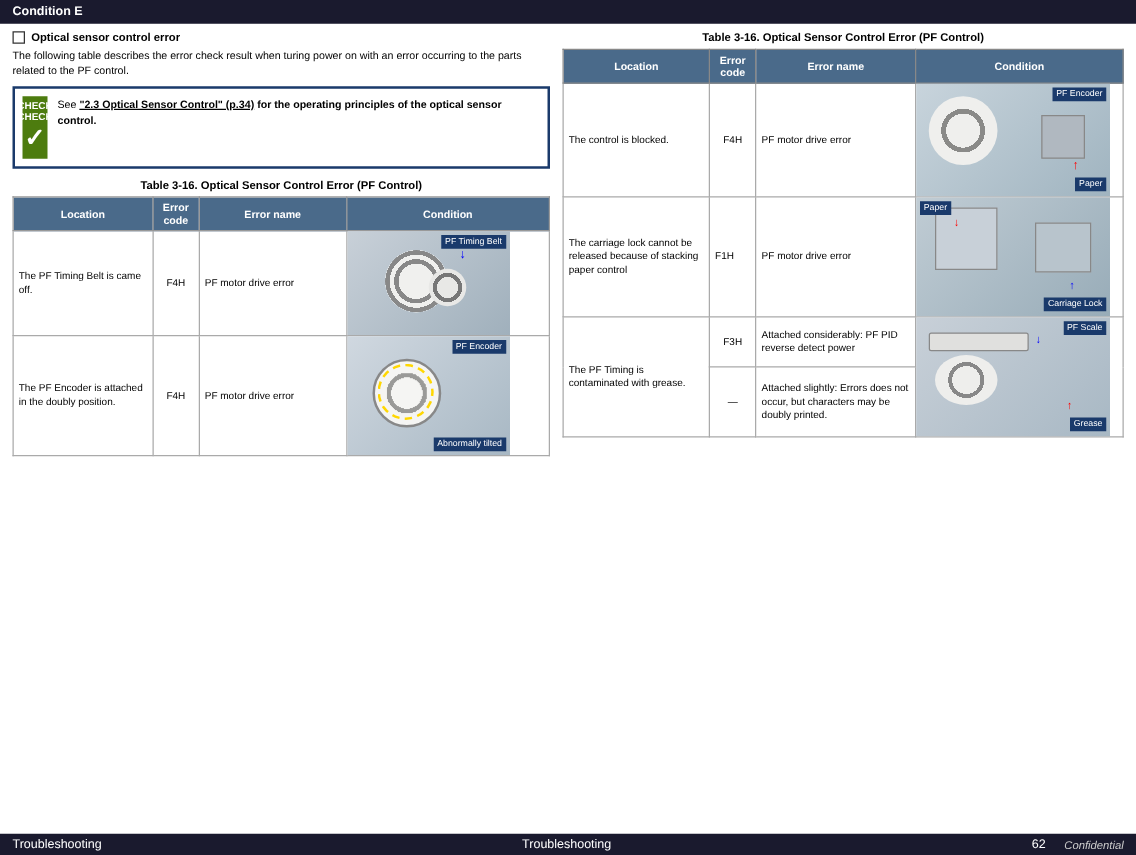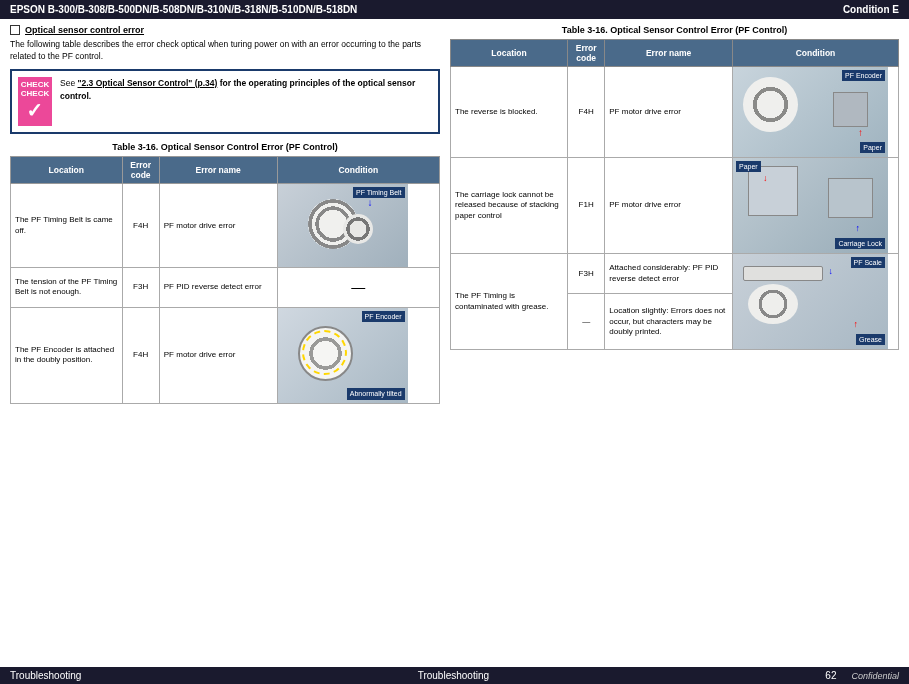--- a/index.html
+++ b/index.html
@@ -86,25 +86,25 @@
     
     .check-point-box {
       display: flex;
       gap: 8px;
       border: 2px solid #1a3a6b;
       padding: 6px;
       margin-bottom: 8px;
       background: #fff;
     }
     .check-point-badge {
-      background: #ec4899;
+      background: #4d7c0f;
       color: #fff;
       font-size: 8px;
       font-weight: bold;
-      width: 34px;
+      width: 20px;
       flex-shrink: 0;
       display: flex;
       flex-direction: column;
       align-items: center;
       justify-content: center;
       padding: 4px 2px;
       text-align: right;
     }
     .check-point-badge .check-icon {
       font-size: 20px;
@@ -197,34 +197,33 @@
     .machine-parts {
       width: 100%;
       height: 100%;
       position: relative;
     }
   </style>
 </head>
 <body>
 
 <div class="header">
-  <span>EPSON B-300/B-308/B-500DN/B-508DN/B-310N/B-318N/B-510DN/B-518DN</span>
   <span>Condition E</span>
 </div>
 
 <div class="content">
 
   <div class="left-col">
 
     <div class="checkbox-line">
       <span class="checkbox-box"></span>
-      <span style="font-size:9px;font-weight:bold;text-decoration:underline;">Optical sensor control error</span>
+      <span style="font-size:9px;font-weight:bold;">Optical sensor control error</span>
     </div>
 
-    <p class="desc-text">The following table describes the error check optical when turing power on with an error occurring to the parts related to the PF control.</p>
+    <p class="desc-text">The following table describes the error check result when turing power on with an error occurring to the parts related to the PF control.</p>
 
     <div class="check-point-box">
       <div class="check-point-badge">
         <span style="font-size:8px;font-weight:bold;line-height:1.1;">CHECK</span>
         <span style="font-size:8px;font-weight:bold;line-height:1.1;">CHECK</span>
         <span class="check-icon">✓</span>
       </div>
       <div class="check-point-text">See <strong><u style="cursor:pointer;">"2.3 Optical Sensor Control" (p.34)</u></strong><strong> for the operating principles of the optical sensor control.</strong></div>
     </div>
 
@@ -253,26 +252,20 @@
                 <div style="position:absolute;top:30px;left:65px;width:30px;height:30px;border-radius:50%;background:radial-gradient(circle,#e8e8e6 40%,#777 40%,#777 55%,#e8e8e6 55%);"></div>
 
                 <div style="position:absolute;top:3px;right:3px;background:#1a3a6b;color:#fff;font-size:7px;padding:1px 3px;white-space:nowrap;">PF Timing Belt</div>
 
                 <div style="position:absolute;top:12px;right:35px;color:blue;font-size:10px;">↓</div>
               </div>
             </div>
           </td>
         </tr>
 
-        <tr>
-          <td>The tension of the PF Timing Belt is not enough.</td>
-          <td style="text-align:center;">F3H</td>
-          <td>PF PID reverse detect error</td>
-          <td class="condition-cell" style="text-align:center;font-size:14px;padding:10px;">—</td>
-        </tr>
 
         <tr>
           <td>The PF Encoder is attached in the doubly position.</td>
           <td style="text-align:center;">F4H</td>
           <td>PF motor drive error</td>
           <td class="condition-cell">
             <div class="img-placeholder" style="width:130px;height:95px;background:linear-gradient(135deg,#d0d8e0,#a8b8c4);">
               <div class="machine-parts">
 
                 <div style="position:absolute;top:18px;left:20px;width:55px;height:55px;border-radius:50%;background:radial-gradient(circle,#f5f5f3 35%,#9a9a98 35%,#9a9a98 45%,#f5f5f3 45%);border:2px solid #888;"></div>
@@ -300,21 +293,21 @@
         <tr>
           <th style="width:110px;">Location</th>
           <th style="width:35px;">Error<br>code</th>
           <th style="width:120px;">Error name</th>
           <th style="width:155px;">Condition</th>
         </tr>
       </thead>
       <tbody>
 
         <tr>
-          <td>The reverse is blocked.</td>
+          <td>The control is blocked.</td>
           <td style="text-align:center;">F4H</td>
           <td>PF motor drive error</td>
           <td class="condition-cell">
             <div class="img-placeholder" style="width:155px;height:90px;background:linear-gradient(135deg,#c8d4dc,#a0b4c0);">
               <div class="machine-parts">
 
                 <div style="position:absolute;top:10px;left:10px;width:55px;height:55px;border-radius:50%;background:radial-gradient(circle,#efefed 35%,#8a8a88 35%,#8a8a88 45%,#efefed 45%);"></div>
                 <div style="position:absolute;top:25px;right:20px;width:35px;height:35px;background:#b0b8c0;border:1px solid #888;"></div>
 
                 <div style="position:absolute;top:3px;right:3px;background:#1a3a6b;color:#fff;font-size:7px;padding:1px 3px;white-space:nowrap;">PF Encoder</div>
@@ -322,21 +315,21 @@
                 <div style="position:absolute;bottom:4px;right:3px;background:#1a3a6b;color:#fff;font-size:7px;padding:1px 3px;">Paper</div>
 
                 <div style="position:absolute;bottom:18px;right:25px;color:red;font-size:10px;">↑</div>
               </div>
             </div>
           </td>
         </tr>
 
         <tr>
           <td>The carriage lock cannot be released because of stacking paper control</td>
-          <td style="text-align:center;">F1H</td>
+          <td style="text-align:left;">F1H</td>
           <td>PF motor drive error</td>
           <td class="condition-cell">
             <div class="img-placeholder" style="width:155px;height:95px;background:linear-gradient(135deg,#c0ccd4,#98acb8);">
               <div class="machine-parts">
 
                 <div style="position:absolute;top:8px;left:15px;width:50px;height:50px;background:#c8d0d8;border:1px solid #888;"></div>
                 <div style="position:absolute;top:20px;right:15px;width:45px;height:40px;background:#b8c4cc;border:1px solid #888;"></div>
 
                 <div style="position:absolute;top:3px;left:3px;background:#1a3a6b;color:#fff;font-size:7px;padding:1px 3px;">Paper</div>
 
@@ -346,42 +339,42 @@
 
                 <div style="position:absolute;bottom:18px;right:28px;color:blue;font-size:9px;">↑</div>
               </div>
             </div>
           </td>
         </tr>
 
         <tr>
           <td rowspan="2">The PF Timing is contaminated with grease.</td>
           <td style="text-align:center;">F3H</td>
-          <td>Attached considerably: PF PID reverse detect error</td>
+          <td>Attached considerably: PF PID reverse detect power</td>
           <td class="condition-cell" rowspan="2">
             <div class="img-placeholder" style="width:155px;height:95px;background:linear-gradient(135deg,#c8d0d8,#a8b8c4);">
               <div class="machine-parts">
 
                 <div style="position:absolute;top:12px;left:10px;width:80px;height:15px;background:#e0e0de;border:1px solid #888;border-radius:2px;"></div>
                 <div style="position:absolute;top:30px;left:15px;width:50px;height:40px;border-radius:50%;background:radial-gradient(circle,#eeeeec 35%,#888 35%,#888 45%,#eeeeec 45%);"></div>
 
                 <div style="position:absolute;top:3px;right:3px;background:#1a3a6b;color:#fff;font-size:7px;padding:1px 3px;white-space:nowrap;">PF Scale</div>
 
                 <div style="position:absolute;bottom:4px;right:3px;background:#1a3a6b;color:#fff;font-size:7px;padding:1px 3px;">Grease</div>
 
                 <div style="position:absolute;bottom:18px;right:30px;color:red;font-size:9px;">↑</div>
 
                 <div style="position:absolute;top:12px;right:55px;color:blue;font-size:9px;">↓</div>
               </div>
             </div>
           </td>
         </tr>
         <tr>
           <td style="text-align:center;">—</td>
-          <td>Location slightly: Errors does not occur, but characters may be doubly printed.</td>
+          <td>Attached slightly: Errors does not occur, but characters may be doubly printed.</td>
         </tr>
       </tbody>
     </table>
 
   </div>
 
 </div>
 
 <div class="footer">
   <span>Troubleshooting</span>

